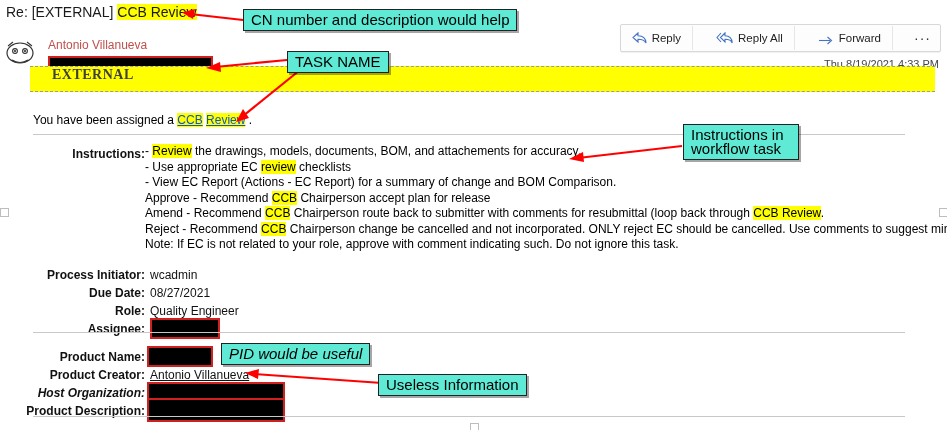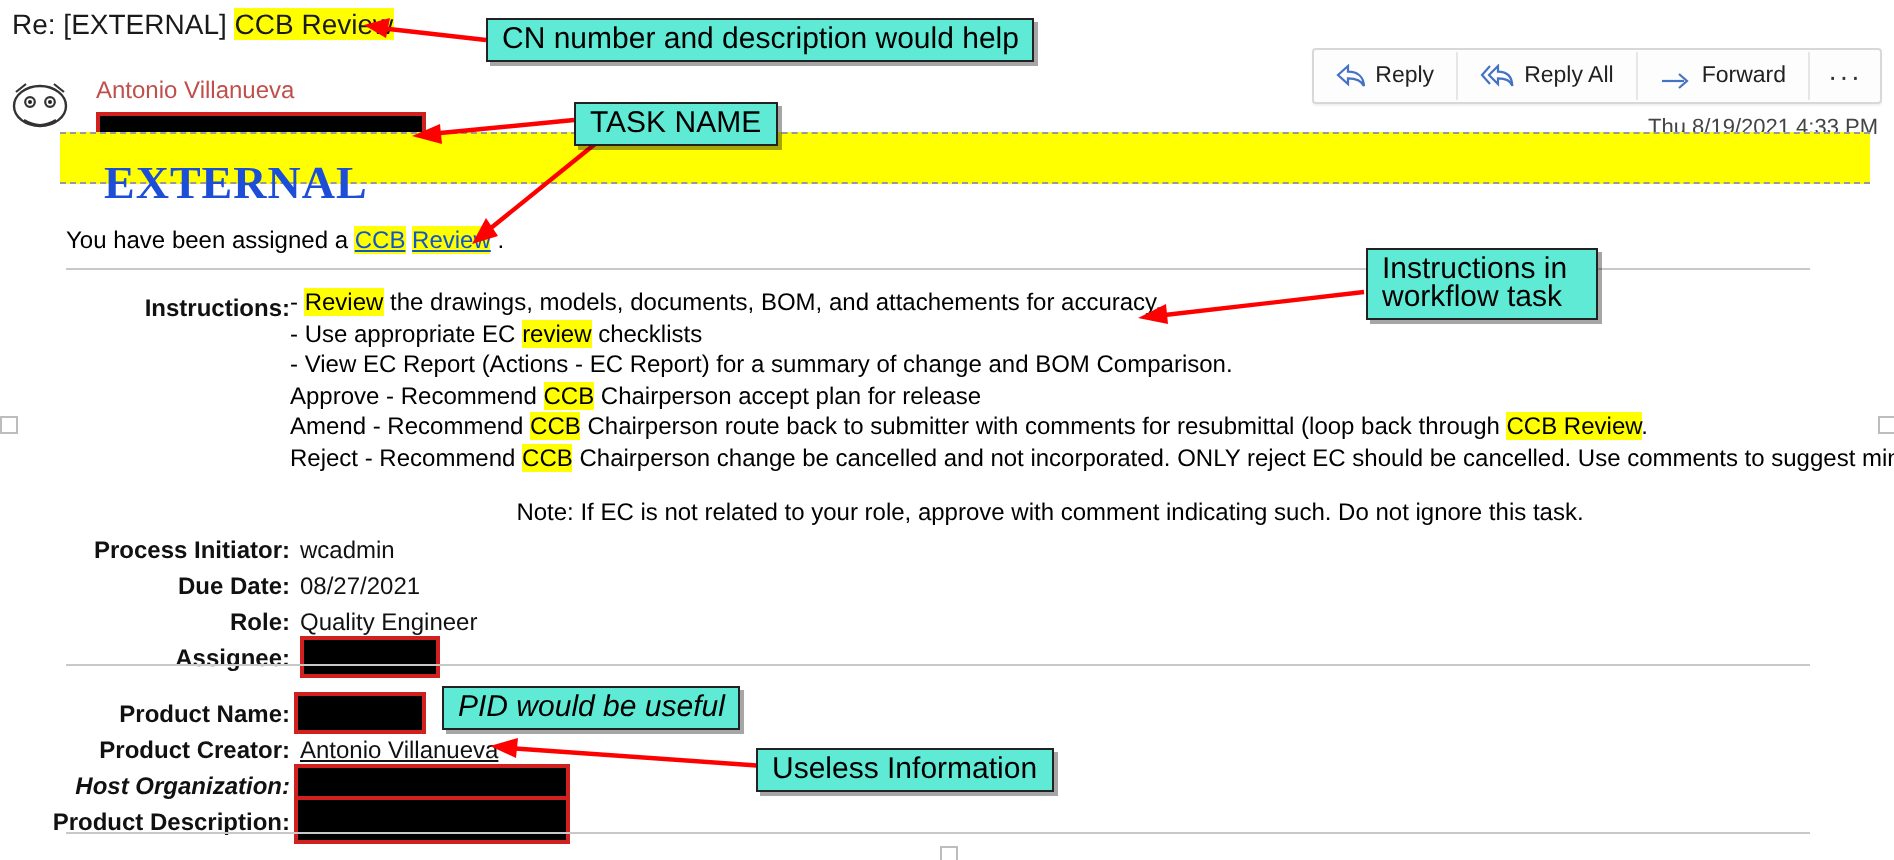--- a/index.html
+++ b/index.html
@@ -37,21 +37,21 @@
     white-space: nowrap;
   }
   .subject .hl {
     background: #ffff00;
   }
   .actions {
     position: absolute;
     right: 6px; top: 24px;
     display: flex;
     align-items: center;
-    gap: 0;
+    gap: 12px;
     border: 1px solid #d8d8d8;
     border-radius: 2px;
     background: #fdfdfd;
     height: 26px;
     box-shadow: 0 1px 1px rgba(0,0,0,0.06);
   }
   .action-btn {
     display: flex;
     align-items: center;
     gap: 5px;
@@ -112,25 +112,25 @@
     position: absolute;
     left: 30px; top: 66px;
     width: 905px;
     height: 24px;
     background: #ffff00;
     border-top: 1px dashed #9a9a9a;
     border-bottom: 1px dashed #9a9a9a;
   }
   .external-banner .etext {
     position: absolute;
-    left: 22px; top: 12px;
+    left: 22px; top: 0px;
     font-family: "Liberation Serif", serif;
     font-weight: bold;
-    font-size: 23px;
-    color: #1d4ed8;
+    font-size: 14px;
+    color: #404040;
     letter-spacing: 0.5px;
   }
 
   
   .body-area {
     position: absolute;
     left: 0; top: 96px;
     width: 947px;
     height: 334px;
   }
@@ -173,22 +173,20 @@
   .instr-block {
     position: absolute;
     left: 145px; top: 48px;
     width: 760px;
     font-size: 12px;
     line-height: 15.5px;
     color: #000000;
   }
   .instr-block div { white-space: nowrap; }
   .instr-note {
-    margin-top: 12px;
-    text-align: center;
   }
 
   
   .callout {
     position: absolute;
     background: #5eead4;
     border: 1px solid #222222;
     box-shadow: 2px 2px 0 rgba(0,0,0,0.35);
     font-size: 15px;
     color: #000;

